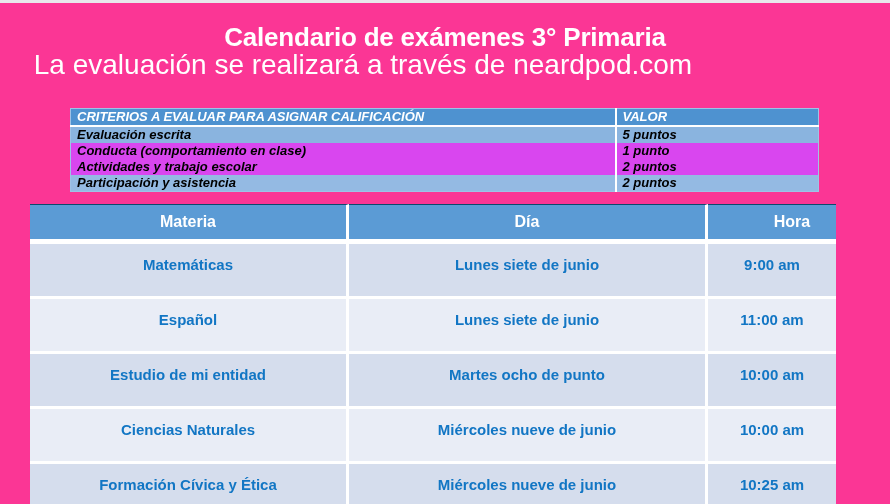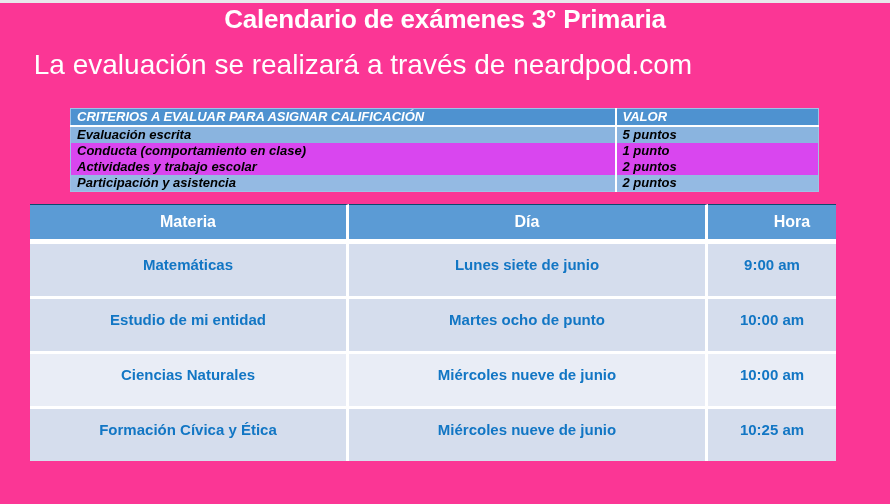--- a/index.html
+++ b/index.html
@@ -28,21 +28,21 @@
     position: absolute;
     top: 0; left: 0;
     width: 890px;
     height: 3px;
     background: #e8e8ec;
   }
 
   
   .title-main {
     position: absolute;
-    top: 3px;
+    top: 21px;
     left: 0;
     width: 890px;
     text-align: center;
     color: #ffffff;
     font-size: 26px;
     font-weight: bold;
     letter-spacing: -0.2px;
     line-height: 32px;
     white-space: nowrap;
   }
@@ -190,20 +190,25 @@
         <th>Día</th>
         <th>Hora</th>
       </tr>
     </thead>
     <tbody>
       <tr class="row-odd">
         <td>Matemáticas</td>
         <td>Lunes siete de junio</td>
         <td>9:00 am</td>
       </tr>
+      <tr class="row-even">
+        <td>Español</td>
+        <td>Lunes siete de junio</td>
+        <td>11:00 am</td>
+      </tr>
       <tr class="row-odd">
         <td>Estudio de mi entidad</td>
         <td>Martes ocho de punto</td>
         <td>10:00 am</td>
       </tr>
       <tr class="row-even">
         <td>Ciencias Naturales</td>
         <td>Miércoles nueve de junio</td>
         <td>10:00 am</td>
       </tr>

